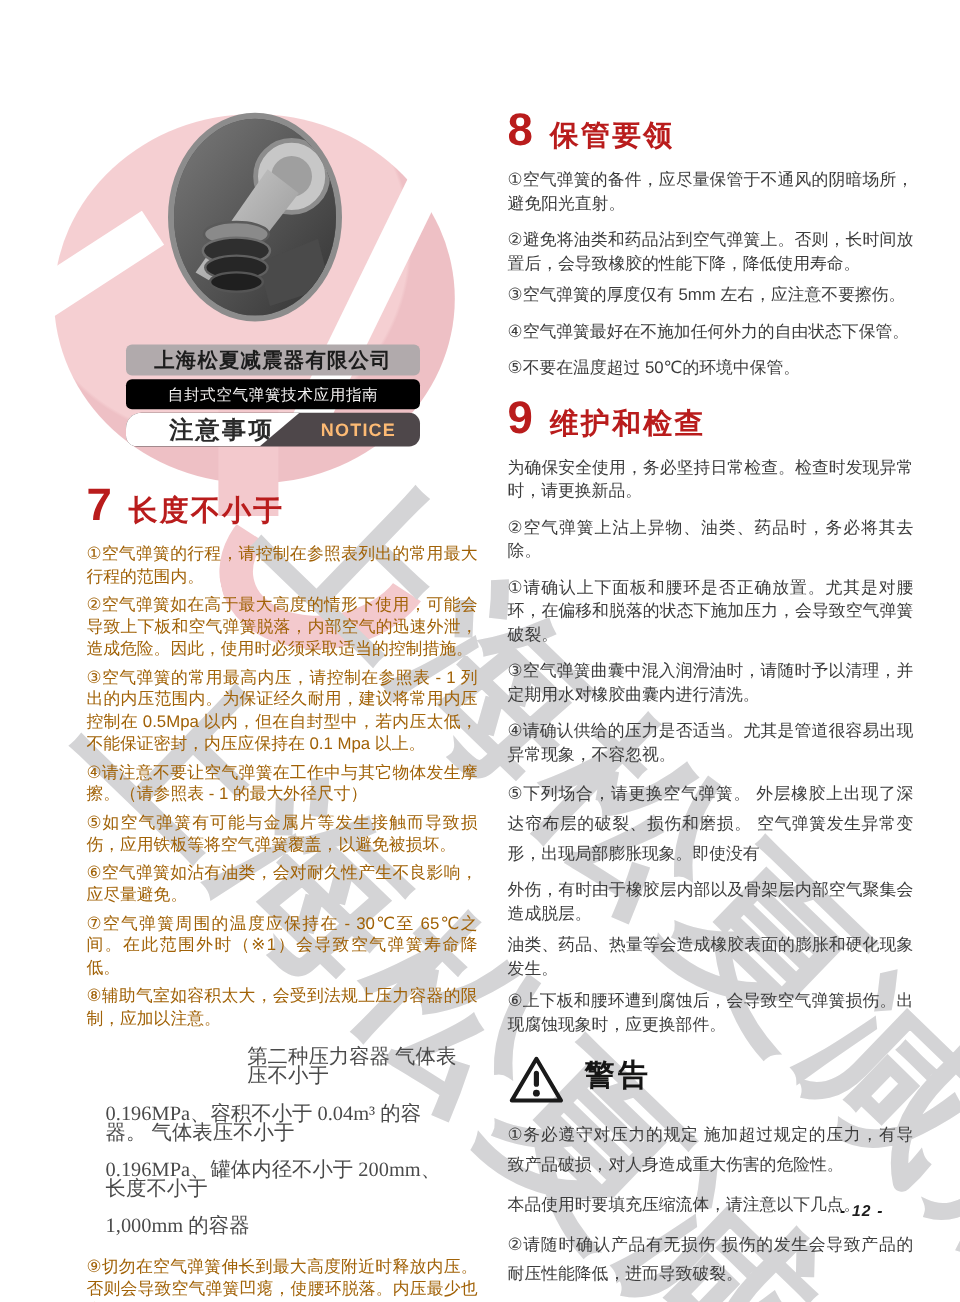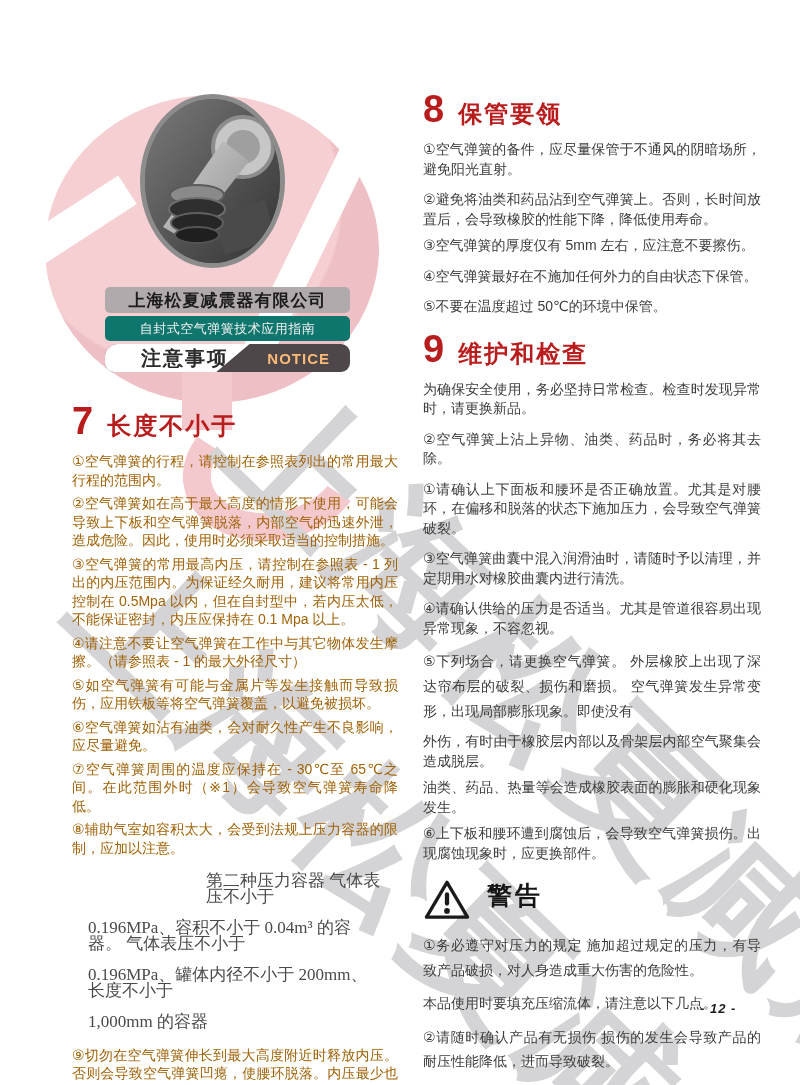--- a/index.html
+++ b/index.html
@@ -29,21 +29,21 @@
   .gray-wm.wm1 { left:300px; top:360px; }
   .gray-wm.wm2 { left:150px; top:525px; }
 
   
   .photo { position:absolute; left:140px; top:94px; width:135px; height:164px;
     border:5px solid #8c8c8c; border-radius:50%; overflow:hidden; z-index:3; background:#555; }
   .band { position:absolute; left:105px; width:245px; z-index:3;
     display:flex; align-items:center; justify-content:center; }
   .band1 { top:287px; height:26px; background:#b1aaac; border-radius:5px;
     color:#1c1c1c; font-size:17px; font-weight:bold; letter-spacing:1px; }
-  .band2 { top:316px; height:25px; background:#0f766e; border-radius:5px;
+  .band2 { top:316px; height:25px; background:#000000; border-radius:5px;
     color:#f4f2f2; font-size:13px; letter-spacing:0.5px; }
   .band3 { top:344px; height:28px; background:#4e474a; border-radius:13px 9px 9px 9px;
     overflow:hidden; justify-content:flex-start; }
   .notice-left { position:absolute; left:0; top:0; bottom:0; width:59%; background:#ffffff;
     clip-path:polygon(0 0, 100% 0, 77% 100%, 0 100%);
     display:flex; align-items:center; padding-left:36px; box-sizing:border-box;
     color:#2a2a2a; font-size:20px; font-weight:bold; letter-spacing:2px; }
   .notice-en { position:absolute; right:20px; top:0; bottom:0; display:flex; align-items:center;
     color:#fdba74; font-size:15px; font-weight:bold; letter-spacing:1px; }
 

